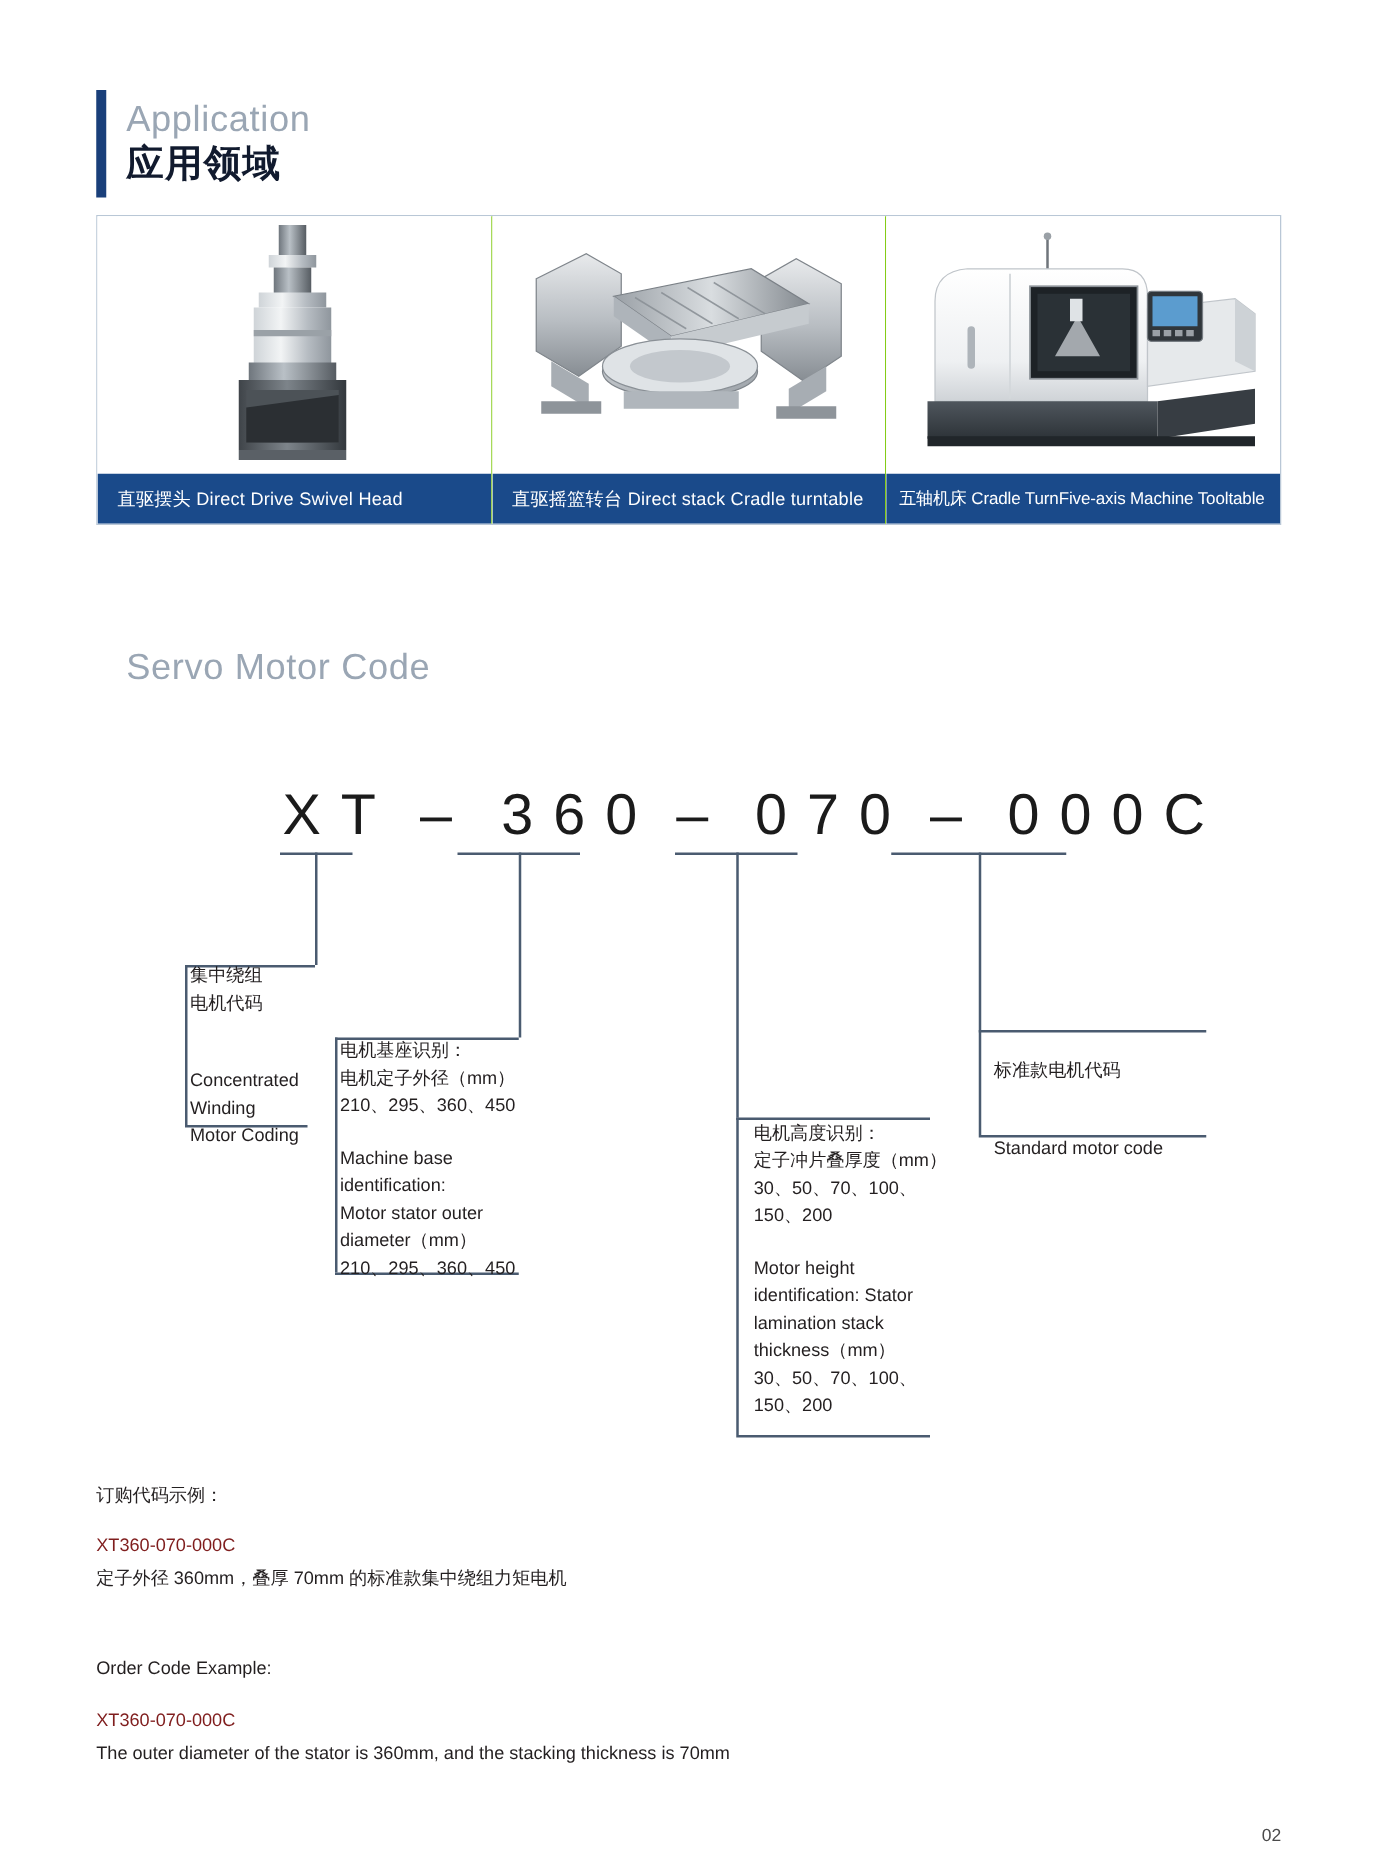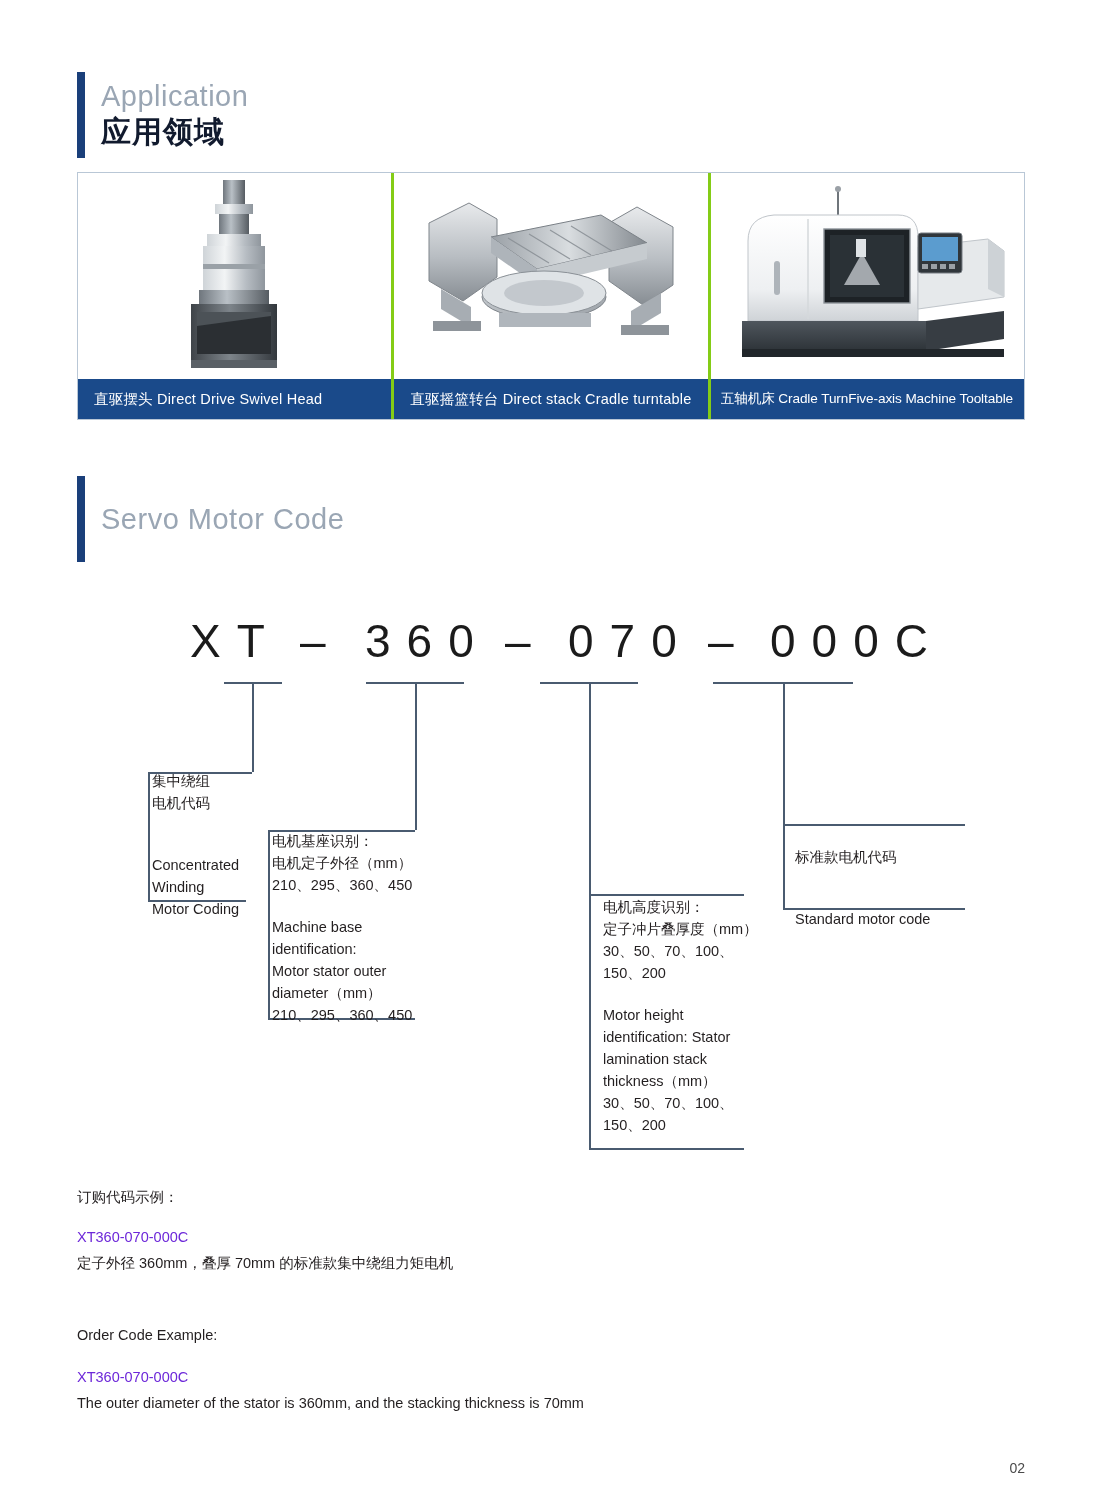--- a/index.html
+++ b/index.html
@@ -55,21 +55,21 @@
     width: 948px;
     height: 248px;
     display: flex;
     border: 1px solid #b9c7d6;
     box-sizing: border-box;
     background: #fff;
   }
   .card {
     flex: 1 1 0;
     position: relative;
-    border-right: 3px solid #84cc16;
+    border-right: 1px solid #84cc16;
     overflow: hidden;
     background: #fff;
   }
   .card:last-child { border-right: none; }
   .card-figure {
     position: absolute;
     left: 0; right: 0; top: 0; bottom: 40px;
     display: flex;
     align-items: center;
     justify-content: center;
@@ -97,21 +97,21 @@
     left: 190px;
     top: 612px;
     width: 720px;
     height: 60px;
     font-size: 46px;
     letter-spacing: 16px;
     color: #1b1b1b;
     font-family: "Liberation Sans", sans-serif;
     white-space: nowrap;
   }
-  .code-seg { position: absolute; top: 2px; }
+  .code-seg { position: absolute; top: 12px; margin-left: 36px; }
 
   .underline {
     position: absolute;
     height: 2px;
     background: #4a5b70;
   }
   .vline {
     position: absolute;
     width: 1.5px;
     background: #4a5b70;
@@ -134,21 +134,21 @@
   .note .gap { height: 20px; }
 
   
   .order {
     position: absolute;
     left: 77px;
     font-size: 14.5px;
     line-height: 24px;
     margin-top: 13px;
   }
-  .red { color: #6d28d9; }
+  .red { color: #7f1d1d; }
 
   .page-num {
     position: absolute;
     right: 77px;
     top: 1460px;
     font-size: 14px;
     color: #4a4a4a;
   }
 </style>
 </head>
@@ -293,21 +293,21 @@
 
         <rect x="62" y="80" width="6" height="34" rx="3" fill="#aeb4ba"></rect>
 
         <line x1="96" y1="38" x2="96" y2="138" stroke="#d4d8db" stroke-width="1.5"></line>
       </svg>
     </div>
     <div class="card-caption tight">五轴机床 Cradle TurnFive-axis Machine Tooltable</div>
   </div>
 </div>
 
-<div class="section-head" style="left:77px; top:476px; height:86px;">
+<div class="section-head" style="left:77px; top:465px; height:86px;align-items:flex-end;">
   <div class="section-bar"></div>
   <div class="section-titles">
     <div class="sec-en">Servo Motor Code</div>
   </div>
 </div>
 
 <div class="code-line">
   <span class="code-seg" style="left:0px;">XT</span>
   <span class="code-seg" style="left:110px;">–</span>
   <span class="code-seg" style="left:175px;">360</span>

